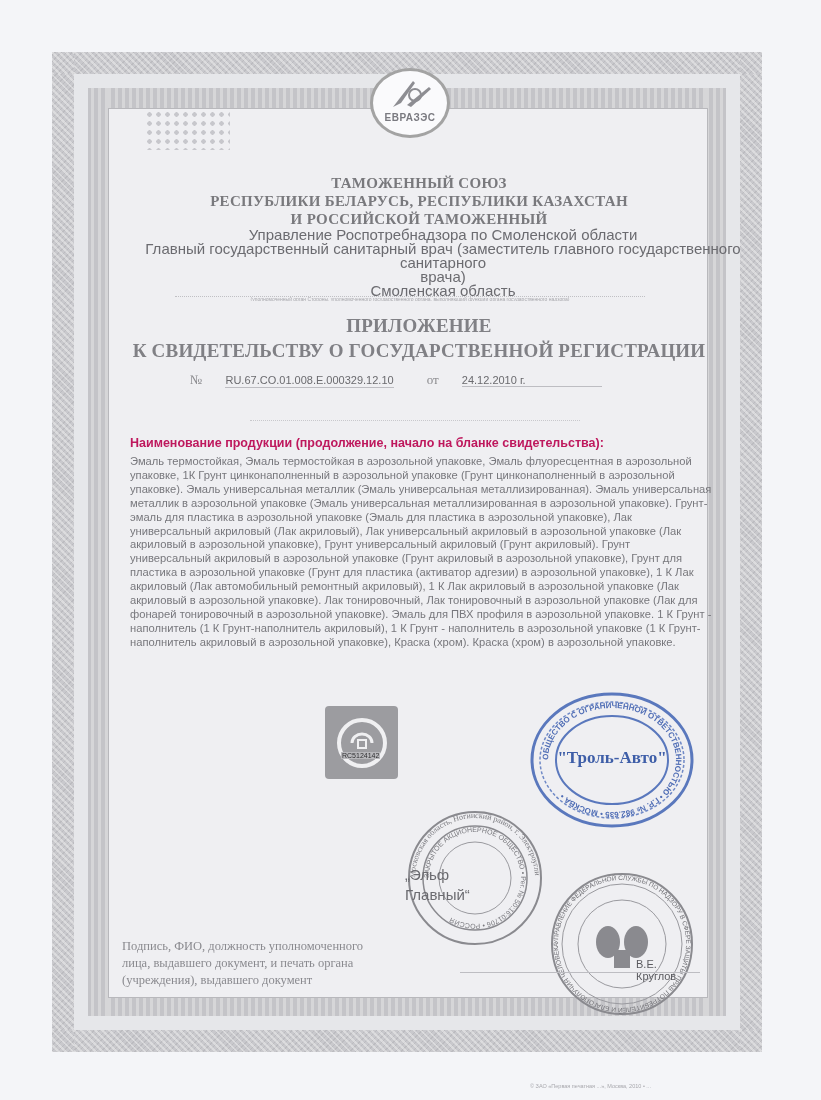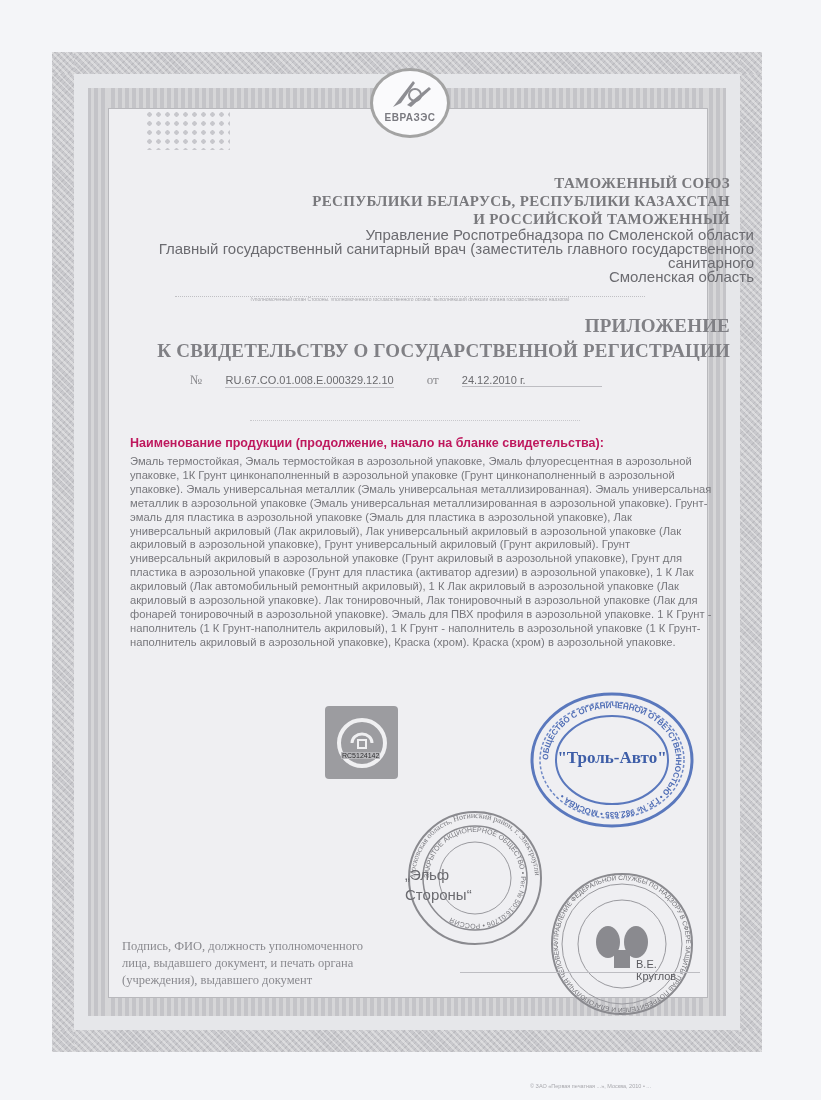--- a/index.html
+++ b/index.html
@@ -69,21 +69,21 @@
     box-sizing: border-box;
     display: flex; flex-direction: column; align-items: center; justify-content: flex-end;
   }
   .emblem svg { position: absolute; left: 16px; top: 6px; }
   .emblem-label {
     font-family: "Liberation Sans", sans-serif;
     font-size: 10px; font-weight: bold; color: #7a7a80;
     margin-bottom: 12px; letter-spacing: 0.5px;
   }
   .serif { font-family: "Liberation Serif", serif; }
-  .center { position: absolute; left: 108px; width: 622px; text-align: right; }
+  .center { position: absolute; left: 108px; width: 622px; text-align: center; }
   .h-union { top: 174px; font-size: 15px; line-height: 18px; font-weight: bold; color: #79797d; letter-spacing: 0.3px; }
   .org { top: 228px; font-size: 15px; line-height: 14px; color: #6b6b70; margin-left: 24px; }
   .tiny-caption {
     position: absolute; left: 175px; top: 296px; width: 470px; height: 4px;
     border-top: 1px dotted #c0c0c4;
     font-size: 5px; line-height: 5px; color: #a8a8ad; text-align: center; white-space: nowrap; overflow: hidden;
   }
   .h-app { top: 313px; font-size: 19px; line-height: 25px; font-weight: bold; color: #808085; letter-spacing: 0.2px; }
   .reg-line { position: absolute; top: 372px; left: 190px; font-size: 11px; color: #6a6a6e; }
   .reg-line .no { font-family: "Liberation Serif", serif; font-size: 13px; color: #8a8a8e; margin-right: 20px; }
@@ -168,20 +168,21 @@
 
 <div class="center h-union serif">
   <div>ТАМОЖЕННЫЙ СОЮЗ</div>
   <div>РЕСПУБЛИКИ БЕЛАРУСЬ, РЕСПУБЛИКИ КАЗАХСТАН</div>
   <div>И РОССИЙСКОЙ ТАМОЖЕННЫЙ</div>
 </div>
 
 <div class="center org">
   <div>Управление Роспотребнадзора по Смоленской области</div>
   <div>Главный государственный санитарный врач (заместитель главного государственного санитарного</div>
+  <div>врача)</div>
   <div>Смоленская область</div>
 </div>
 
 <div class="tiny-caption">(уполномоченный орган Стороны, уполномоченного государственного органа, выполняющий функции органа государственного надзора)</div>
 
 <div class="center h-app serif">
   <div>ПРИЛОЖЕНИЕ</div>
   <div>К СВИДЕТЕЛЬСТВУ О ГОСУДАРСТВЕННОЙ РЕГИСТРАЦИИ</div>
 </div>
 
@@ -233,21 +234,21 @@
       <path id="grayinner" d="M 24 70 A 46 46 0 1 1 116 70 A 46 46 0 1 1 24 70"></path>
     </defs>
     <text font-size="8" fill="#78787d" font-family="Liberation Serif, serif">
       <textPath href="#grayouter">Московская область, Ногинский район, г. Электроугли</textPath>
     </text>
     <text font-size="7" fill="#78787d" font-family="Liberation Sans, sans-serif">
       <textPath href="#grayinner">ЗАКРЫТОЕ АКЦИОНЕРНОЕ ОБЩЕСТВО • Рег. № 50:16:01706 • РОССИЯ</textPath>
     </text>
   </svg>
   <div class="l1">„Эльф</div>
-  <div class="l2">Стороны“</div>
+  <div class="l2">Главный“</div>
 </div>
 
 <div class="stamp-round">
   <svg width="148" height="148" viewBox="0 0 148 148">
     <circle cx="74" cy="74" r="70" fill="none" stroke="#8a8a8f" stroke-width="2"></circle>
     <circle cx="74" cy="74" r="60" fill="none" stroke="#9a9a9f" stroke-width="1"></circle>
     <circle cx="74" cy="74" r="44" fill="none" stroke="#9a9a9f" stroke-width="1"></circle>
     <defs>
       <path id="offarc" d="M 10 74 A 64 64 0 1 1 138 74 A 64 64 0 1 1 10 74"></path>
     </defs>

